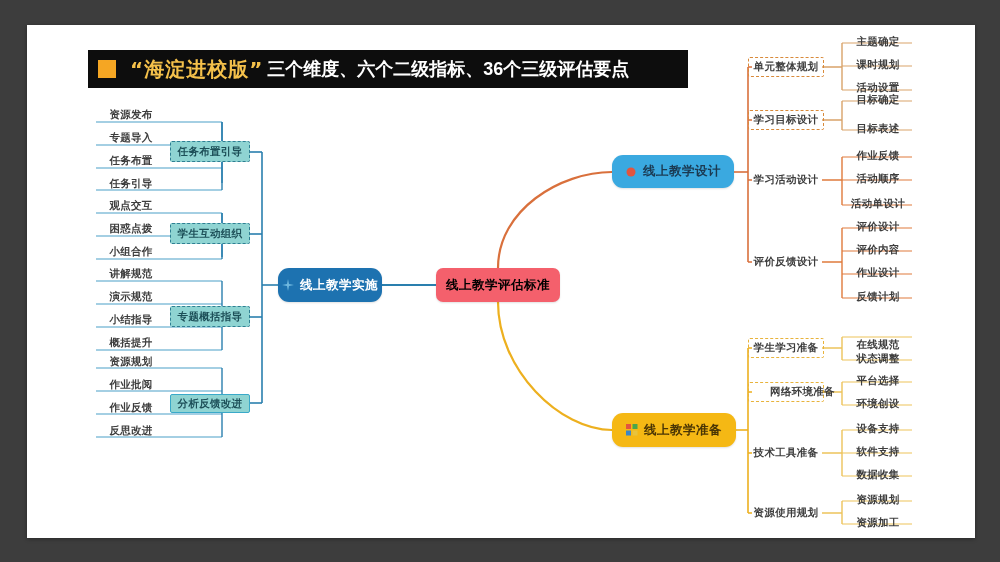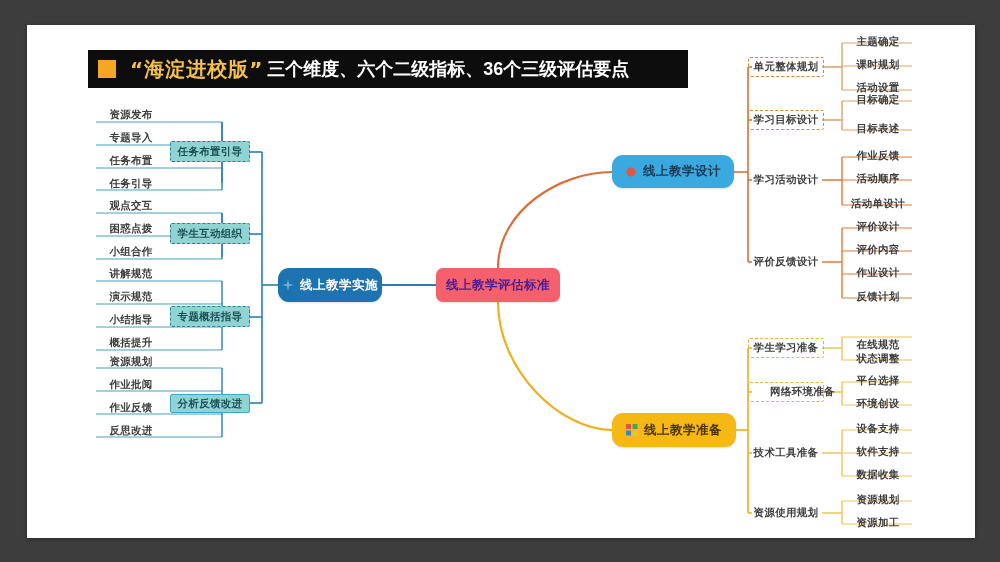--- a/index.html
+++ b/index.html
@@ -31,21 +31,21 @@
     color:#f5c14b;font-size:20px;font-weight:bold;letter-spacing:1px;
     font-family:"DejaVu Sans","Liberation Sans",sans-serif;
   }
   .title-rest{
     color:#ffffff;font-size:18px;font-weight:bold;letter-spacing:0px;margin-left:4px;
     font-family:Liberation Sans, sans-serif;
   }
 
   
   .center-node{
-    background:#f4606c;color:#4c1d95;border-radius:7px;
+    background:#f4606c;color:#000000;border-radius:7px;
     font-size:12.5px;font-weight:bold;
     display:flex;align-items:center;justify-content:center;
     letter-spacing:.5px;
     box-shadow:0 1px 2px rgba(0,0,0,.12);
   }
   
   .branch-node{
     border-radius:11px;font-size:12.5px;font-weight:bold;
     display:flex;align-items:center;justify-content:center;gap:6px;
     box-shadow:0 1px 2px rgba(0,0,0,.12);

